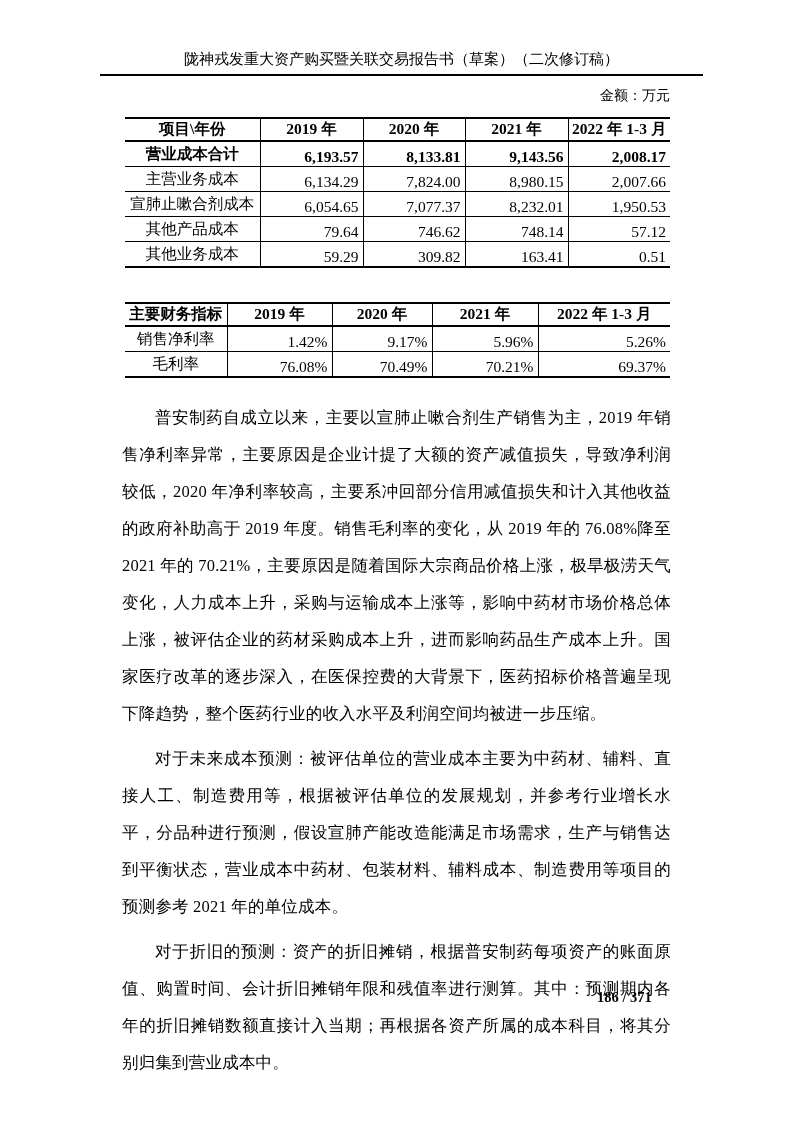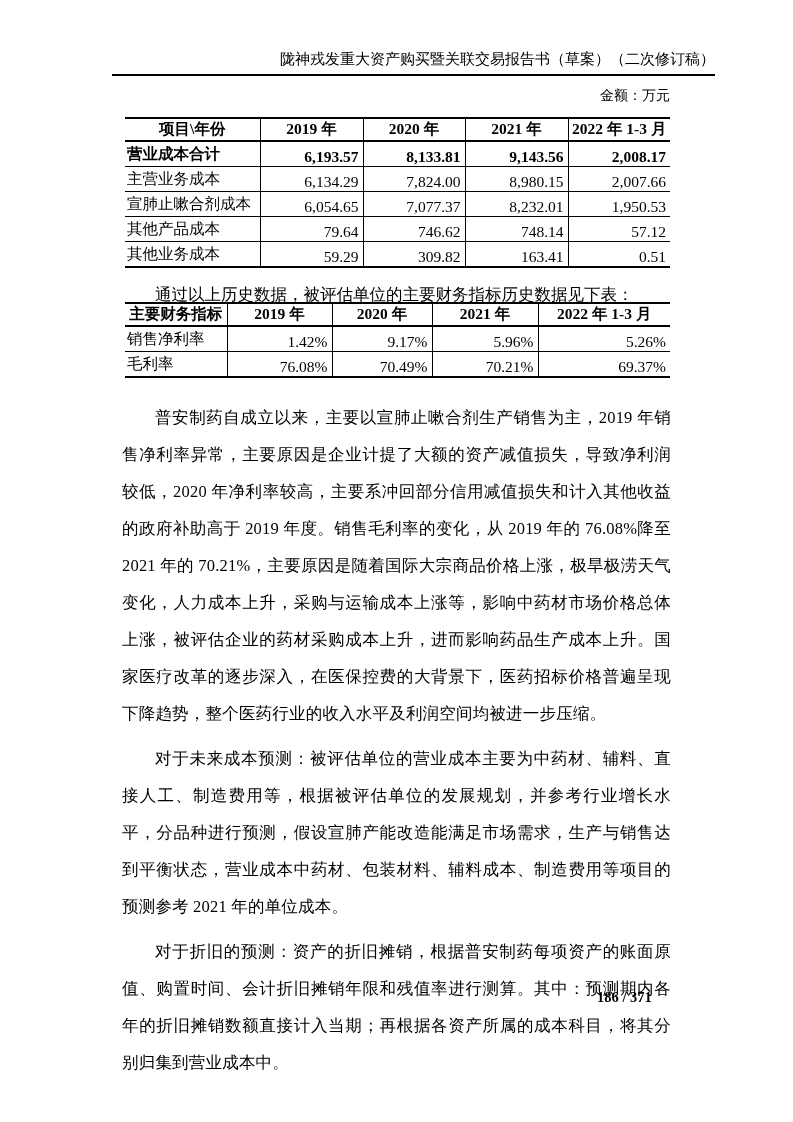--- a/index.html
+++ b/index.html
@@ -4,22 +4,22 @@
 <style>
   * { margin:0; padding:0; box-sizing:border-box; }
   html,body { background:#8a8a8a; }
   body { font-family:"Liberation Serif","DejaVu Serif",serif; color:#000; }
   .page {
     position:relative; width:793px; height:1122px; margin:0 auto;
     background:#ffffff; overflow:hidden;
   }
   
   .doc-header {
-    position:absolute; top:50px; left:112px; width:603px;
-    display:flex; justify-content:flex-end; align-items:flex-end;
+    position:absolute; top:50px; left:100px; width:603px;
+    display:flex; justify-content:center; align-items:flex-end;
     font-size:15px; padding-bottom:5px; border-bottom:2px solid #000;
   }
   
   .unit-note {
     position:absolute; top:87px; left:122px; width:548px;
     text-align:right; font-size:14px;
   }
   
   table.fin {
     position:absolute; left:125px; width:545px;
@@ -27,21 +27,21 @@
     font-size:15.5px;
     border-top:2.5px solid #000; border-bottom:2.5px solid #000;
   }
   table.fin th, table.fin td { height:22px; overflow:hidden; white-space:nowrap; }
   table.fin thead th {
     font-weight:bold; text-align:center; border-bottom:2px solid #000;
   }
   table.fin tbody td { border-bottom:1.5px solid #000; }
   table.fin tbody tr:last-child td { border-bottom:none; }
   table.fin th + th, table.fin td + td { border-left:1.2px solid #000; }
-  table.fin .label { padding:0 2px; }
+  table.fin .label { text-align:center; padding:0 2px; }
   table.fin .num   { text-align:right;  padding:6px 4px 0 2px; }
   tr.bold-row td { font-weight:bold; }
   #table-1 { top:117px; }
   #table-2 { top:302px; }
   
   .intro-paragraph {
     position:absolute; top:283px; left:122px; width:548px;
     font-size:16.5px; text-indent:2em; line-height:24px;
   }
   .body-text {
@@ -119,21 +119,20 @@
       <tr>
         <td class="label">其他业务成本</td>
         <td class="num">59.29</td>
         <td class="num">309.82</td>
         <td class="num">163.41</td>
         <td class="num">0.51</td>
       </tr>
     </tbody>
   </table>
 
-  <div class="intro-paragraph">通过以上历史数据，被评估单位的主要财务指标历史数据见下表：</div>
 
   <table class="fin" id="table-2">
     <colgroup>
       <col style="width:102px">
         <col style="width:105px">
         <col style="width:100px">
       <col style="width:106px">
         <col style="width:132px">
     </colgroup>
     <thead>

